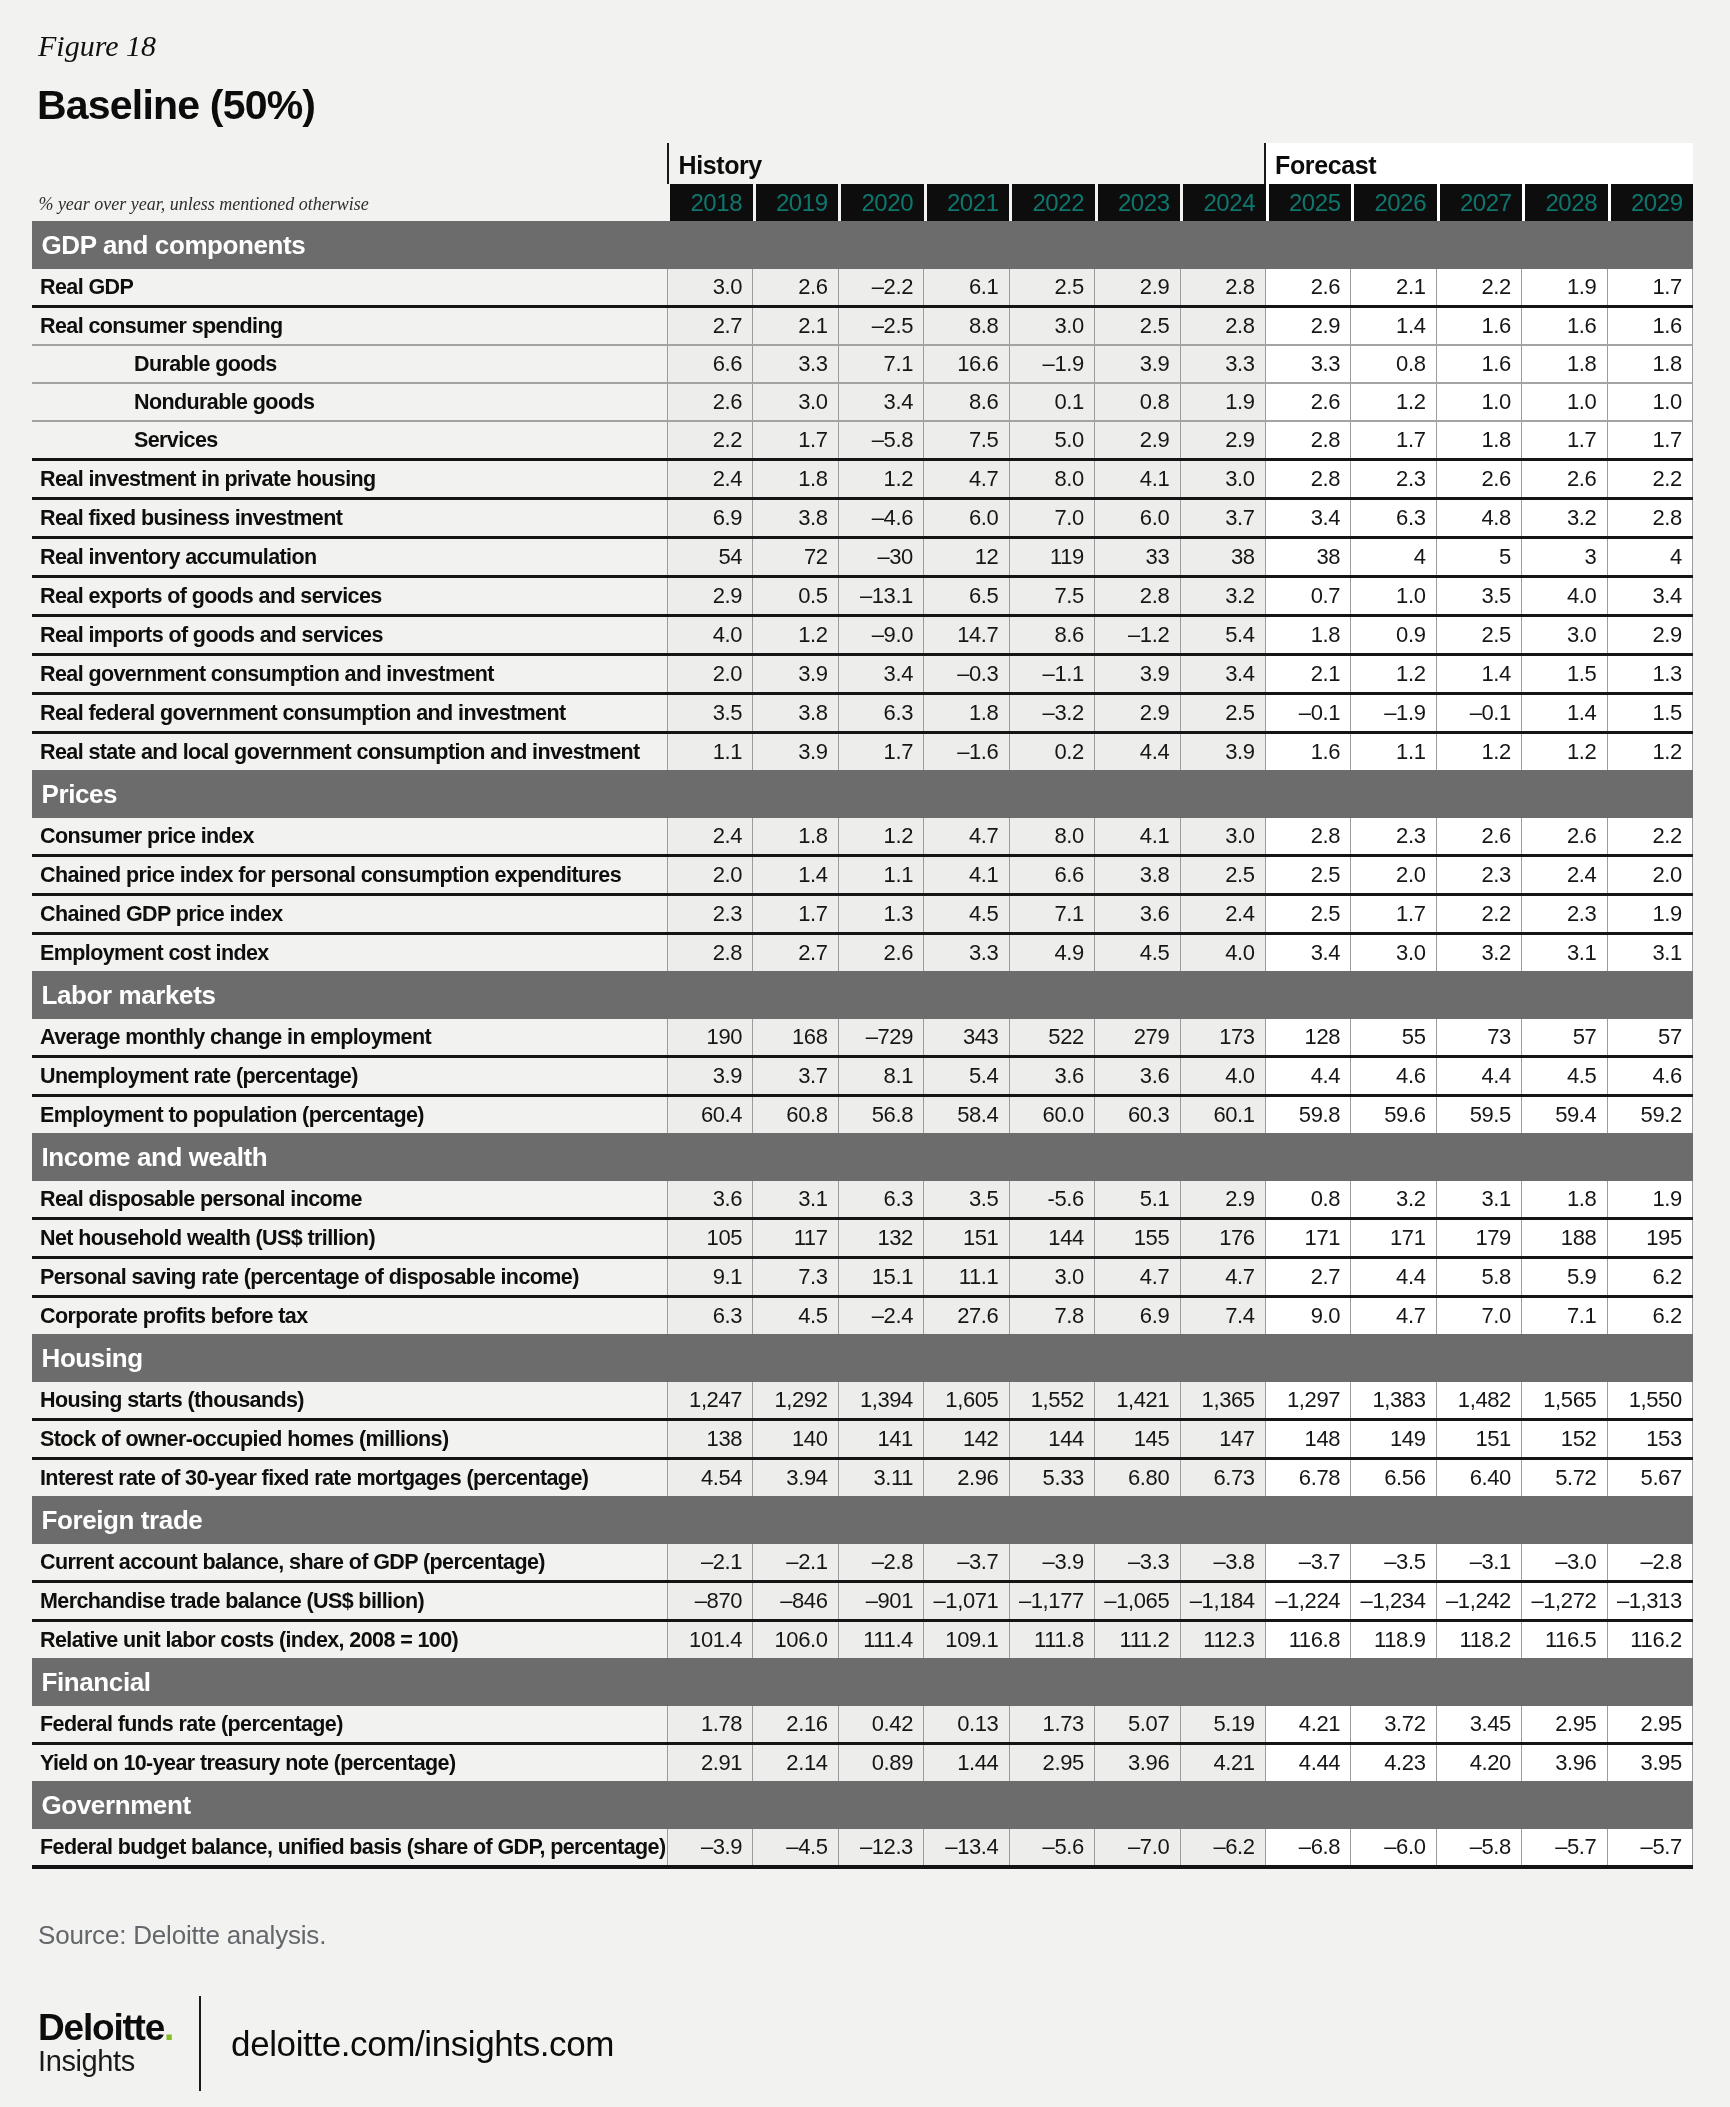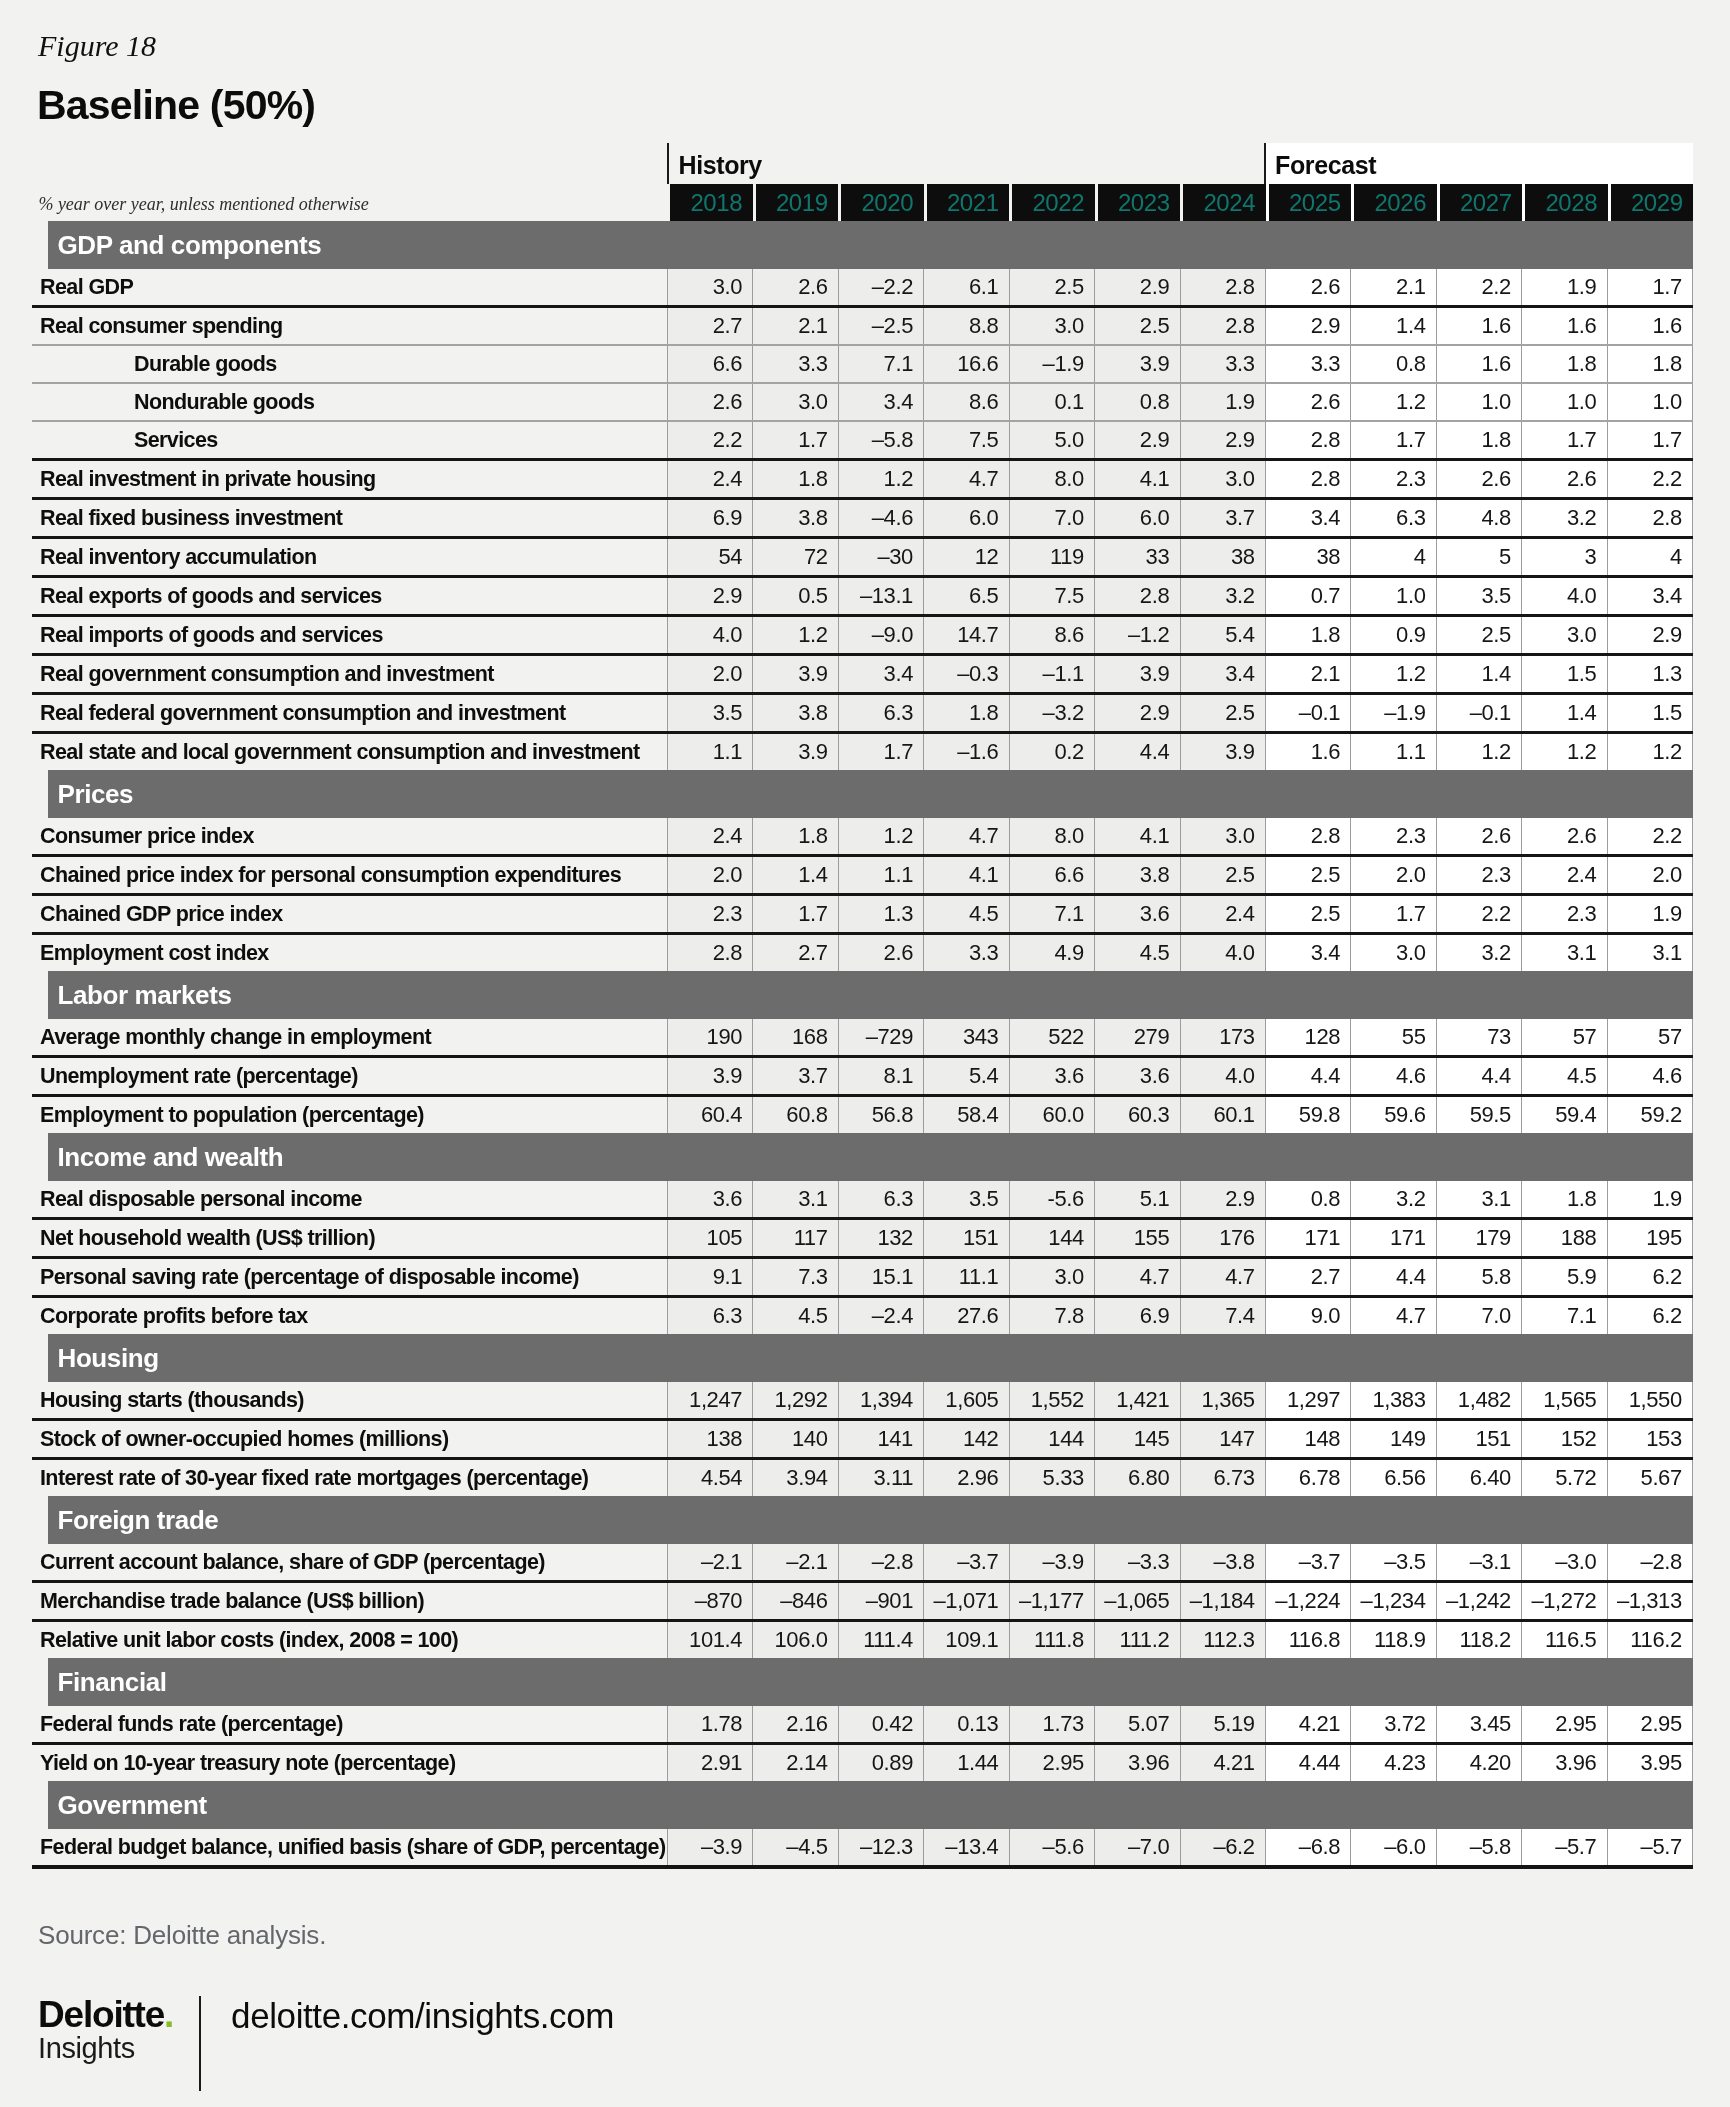--- a/index.html
+++ b/index.html
@@ -21,35 +21,35 @@
     padding:8px 0 0 9.5px;letter-spacing:-0.4px;color:#0c0c0c;}
   .scope.history{flex:7;}
   .scope.forecast{flex:5;background:#ffffff;}
   .year-row{display:flex;height:37px;}
   .ycell{flex:1;min-width:0;box-sizing:border-box;background:#0d0d0d;color:#0f766e;display:flex;align-items:center;
     justify-content:flex-end;padding-right:10.3px;font-size:24px;letter-spacing:-0.4px;border-left:3.2px solid #f2f2f0;}
   .ycell.forecast{border-left-color:#ffffff;}
 
   
   .band{height:48px;background:#6c6c6c;color:#ffffff;font-weight:bold;font-size:26px;letter-spacing:-0.4px;
-    display:flex;align-items:center;padding-left:9.5px;margin-left:16px;}
+    display:flex;align-items:center;padding-left:9.5px;}
   .row{display:flex;height:36px;border-top:3.2px solid #151515;}
   .row.sub{border-top:2.4px solid #a3a3a3;}
   .row.first{border-top:none;}
   .rlabel{width:635px;box-sizing:border-box;padding-left:8px;display:flex;align-items:center;
     font-weight:bold;font-size:21.5px;letter-spacing:-0.6px;white-space:nowrap;overflow:visible;color:#0e0e0e;}
   .row.sub .rlabel{font-weight:bold;padding-left:102px;}
   .val{flex:1;min-width:0;box-sizing:border-box;border-left:1.6px solid #9c9c9c;background:#ededec;
     display:flex;align-items:center;justify-content:flex-end;padding-right:10.3px;font-size:22px;letter-spacing:-0.4px;}
   .val.forecast{background:#ffffff;}
   .val:last-child{border-right:1.6px solid #9c9c9c;}
 
   
   .source{margin:51px 0 0 38px;font-size:26px;color:#63666b;letter-spacing:-0.2px;}
-  .footer-brand{margin:45px 0 0 38px;display:flex;}
+  .footer-brand{margin:45px 0 0 38px;display:flex;align-items:center;}
   .logo{display:flex;flex-direction:column;}
   .logo-main{font-size:37px;font-weight:800;letter-spacing:-1.2px;color:#0c0c0c;line-height:1.0;}
   .logo-dot{color:#86bc25;}
   .logo-sub{font-size:29px;font-weight:normal;color:#1a1a1a;letter-spacing:-0.4px;line-height:1.1;}
   .brand-divider{width:2.4px;height:95px;background:#1a1a1a;margin:0 30px 0 25.5px;}
   .brand-url{font-size:35px;color:#0c0c0c;letter-spacing:-0.4px;}
 </style>
 </head>
 <body>
 

